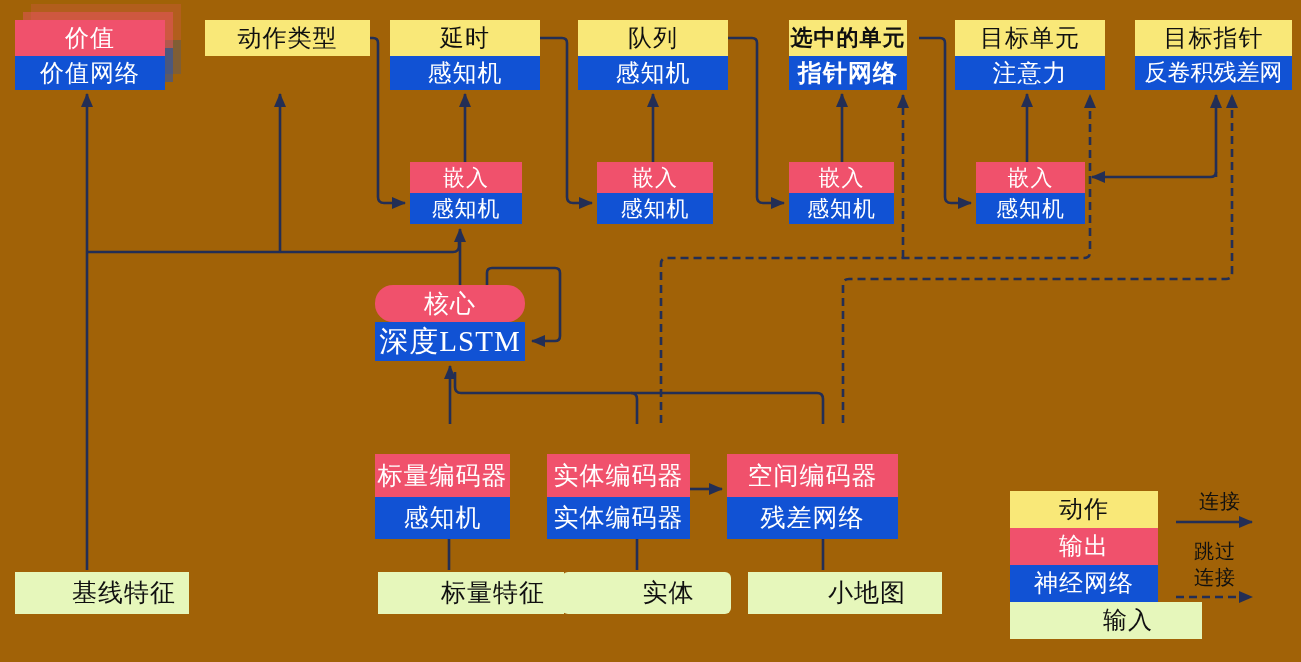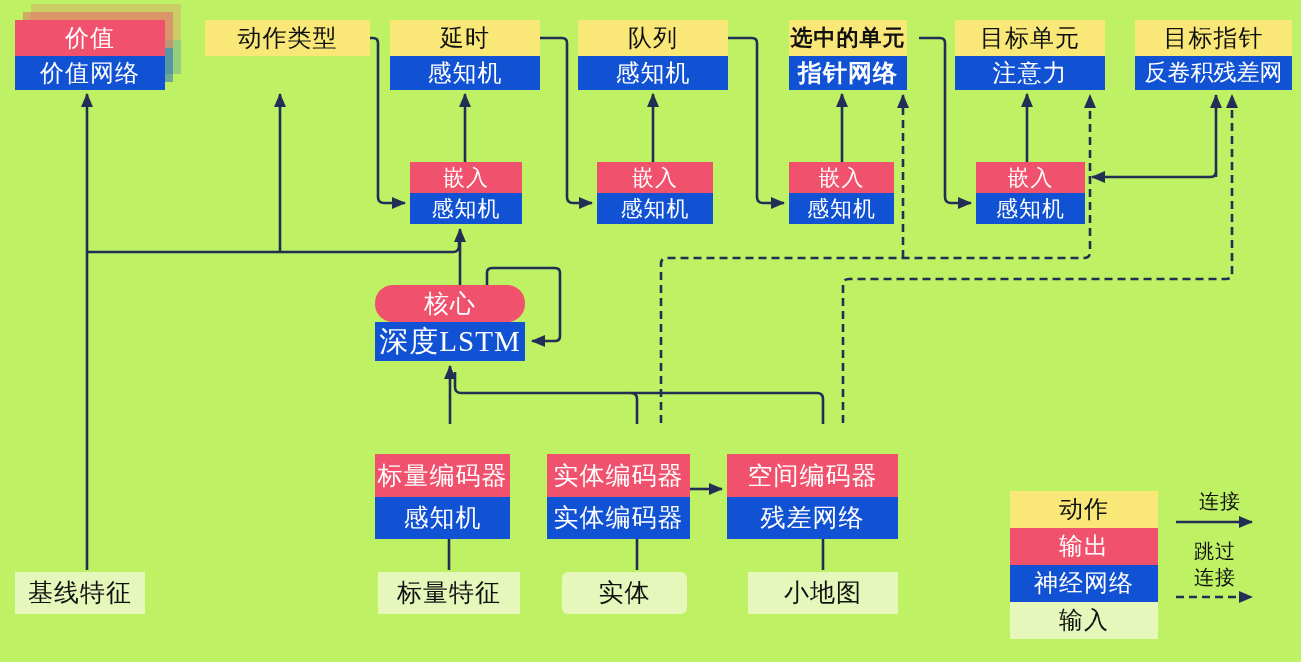--- a/index.html
+++ b/index.html
@@ -1,29 +1,29 @@
 <!DOCTYPE html>
 <html style="--action: #f9e878; --output: #f0516c; --network: #1152d4; --input: #e6f7bb; --line: #232e55;"><head>
 <meta charset="utf-8">
 <style>
   html,body{margin:0;padding:0;background:#ffffff;}
   .canvas{
     position:relative;width:1301px;height:662px;overflow:hidden;
-    font-family:"Liberation Serif","DejaVu Serif",serif;background:#bef264;
+    font-family:"Liberation Serif","DejaVu Serif",serif;background:#a16207;
   }
   .layer{position:absolute;left:0;top:0;}
   .conn{stroke:var(--line);stroke-width:2.6;fill:none;}
   .conn-dash{stroke:var(--line);stroke-width:2.6;fill:none;stroke-dasharray:8 5;}
   .arrfill{fill:var(--line);}
   .node{position:absolute;text-align:center;letter-spacing:1px;}
   .seg{display:block;width:100%;}
   .hd-yellow{background:var(--action);color:#101010;}
   .hd-red{background:var(--output);color:#ffffff;}
   .bd-blue{background:var(--network);color:#ffffff;}
-  .input-box{background:var(--input);color:#101010;}
+  .input-box{background:var(--input);color:#101010;padding-left:44px;}
   .ghost{position:absolute;}
   .g1{opacity:.45;}
   .g2{opacity:.22;}
   .t-hd{height:36px;line-height:36px;font-size:24px;}
   .t-bd{height:34px;line-height:34px;font-size:24px;}
   .e-seg{height:31px;line-height:31px;font-size:22px;}
   .c-hd{height:37px;line-height:37px;font-size:25px;border-radius:18px;}
   .c-bd{height:39px;line-height:39px;font-size:29px;}
   .n-hd{height:43px;line-height:43px;font-size:25px;margin-top:29px;}
   .n-bd{height:42px;line-height:42px;font-size:25px;}

